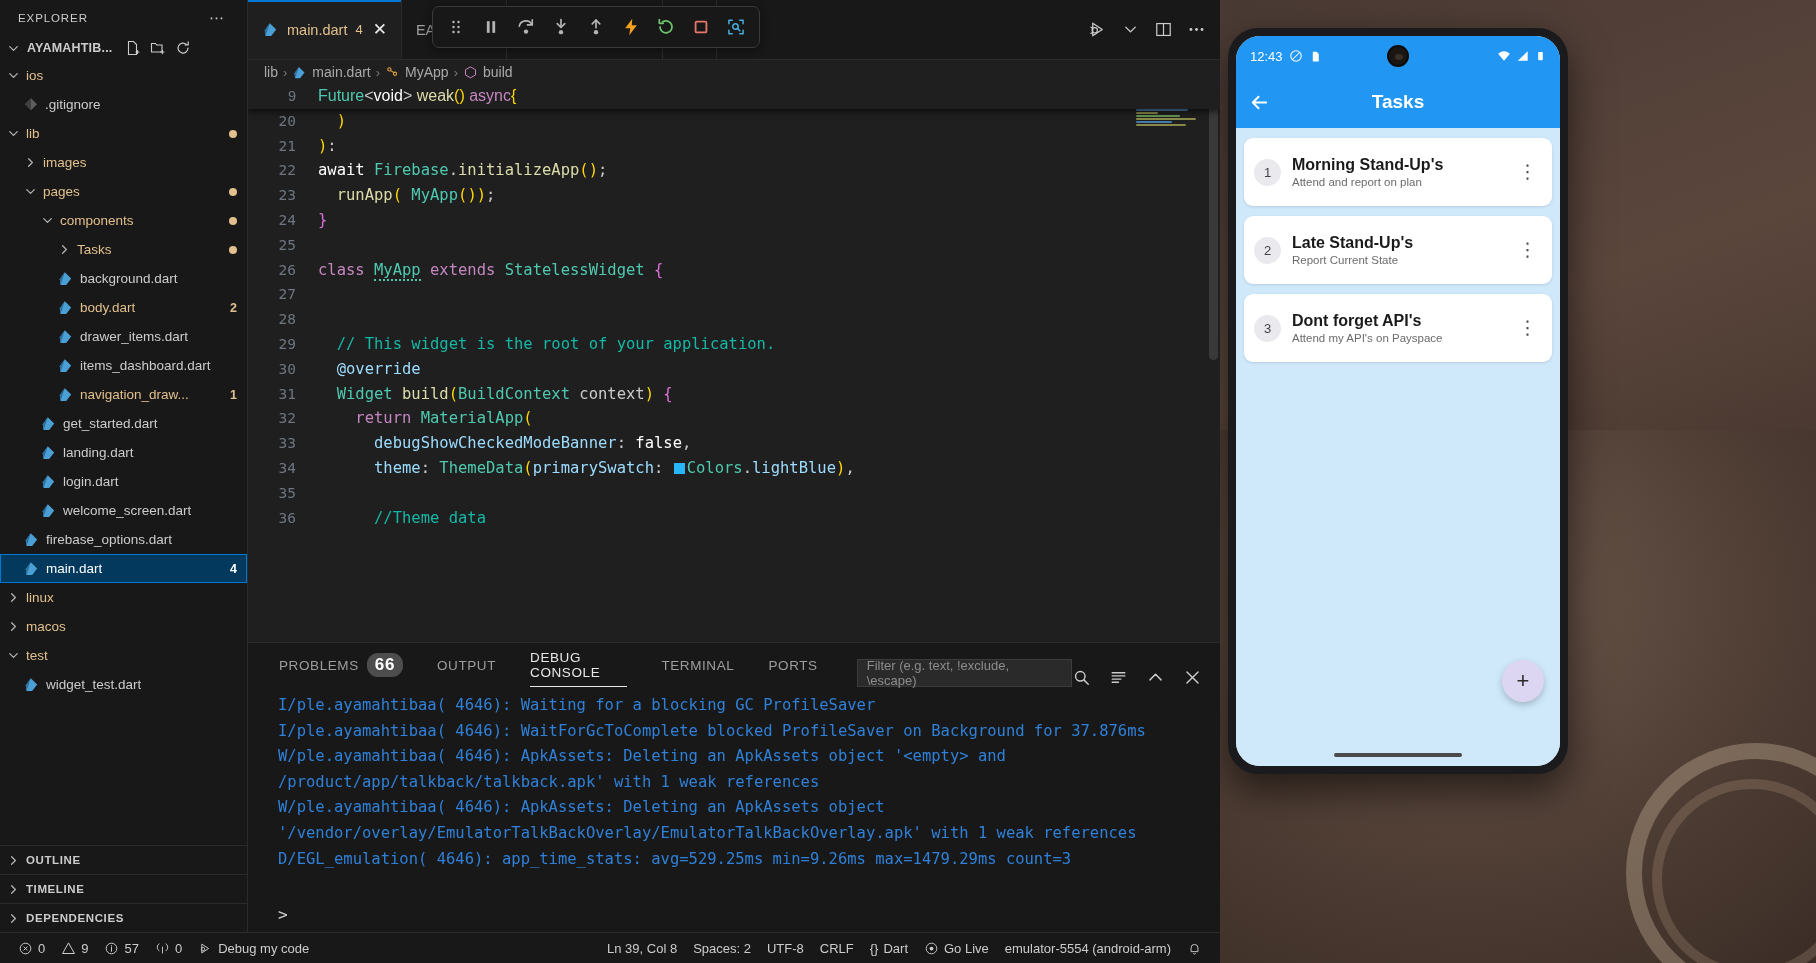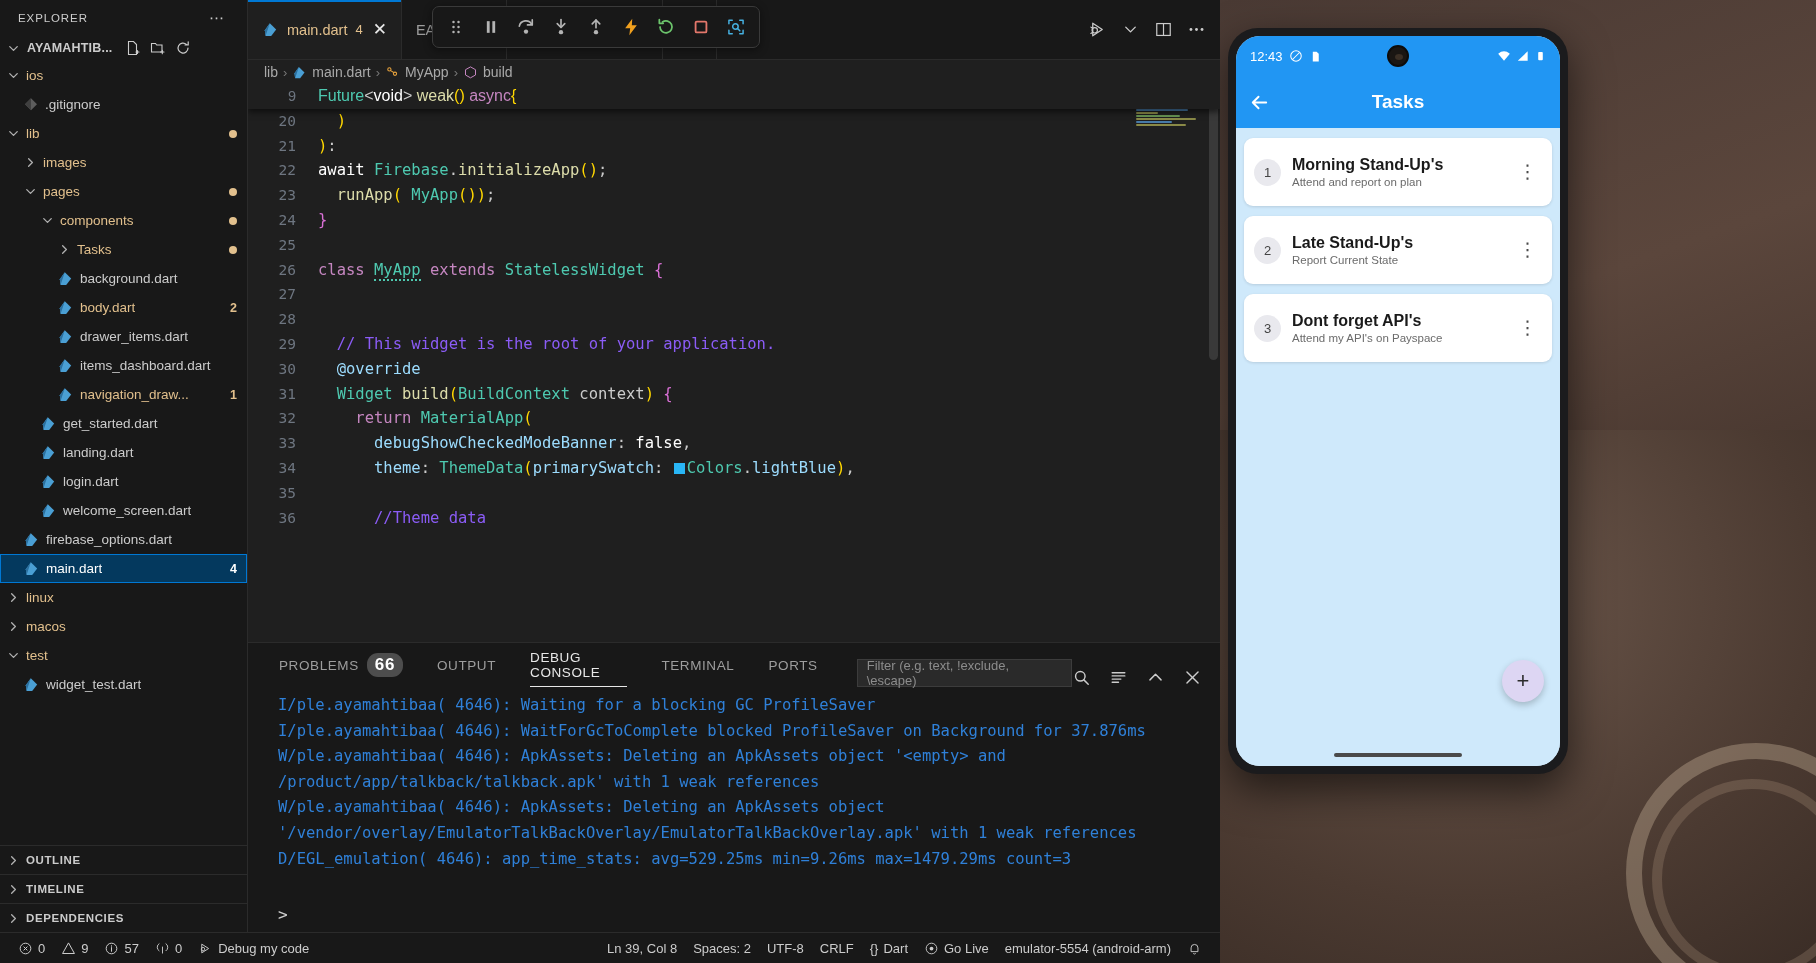--- a/index.html
+++ b/index.html
@@ -131,21 +131,21 @@
   }
   .mm-l { height: 2px; margin: 1px 0 1px 4px; border-radius: 1px; }
   .vscroll { position:absolute; right:2px; top:16px; width:9px; height:260px; background:#4f4f4f; border-radius:5px; opacity:.55;}
 
   
   .kw   { color: #c586c0; }
   .kw2  { color: #ffffff; }
   .typ  { color: #4ec9b0; }
   .fn   { color: #dcdcaa; }
   .var  { color: #9cdcfe; }
-  .cmt  { color: #8b5cf6; text-align: center; }
+  .cmt  { color: #14b8a6; text-align: center; }
   .pun  { color: #cccccc; }
   .br1  { color: #ffd700; }
   .br2  { color: #da70d6; }
   .squig { border-bottom: 2px dotted #4ec9b0; }
   .swatch { display:inline-block; width:11px; height:11px; background:#29b6f6; vertical-align:-1px; margin: 0 2px 0 1px; }
 
   
   #panel { height: 290px; background: #181818; display: flex; flex-direction: column; border-top: 1px solid #2b2b2b;}
   #paneltabs { height: 44px; display: flex; align-items: flex-end; gap: 0; padding-left: 14px; }
   .ptab {

